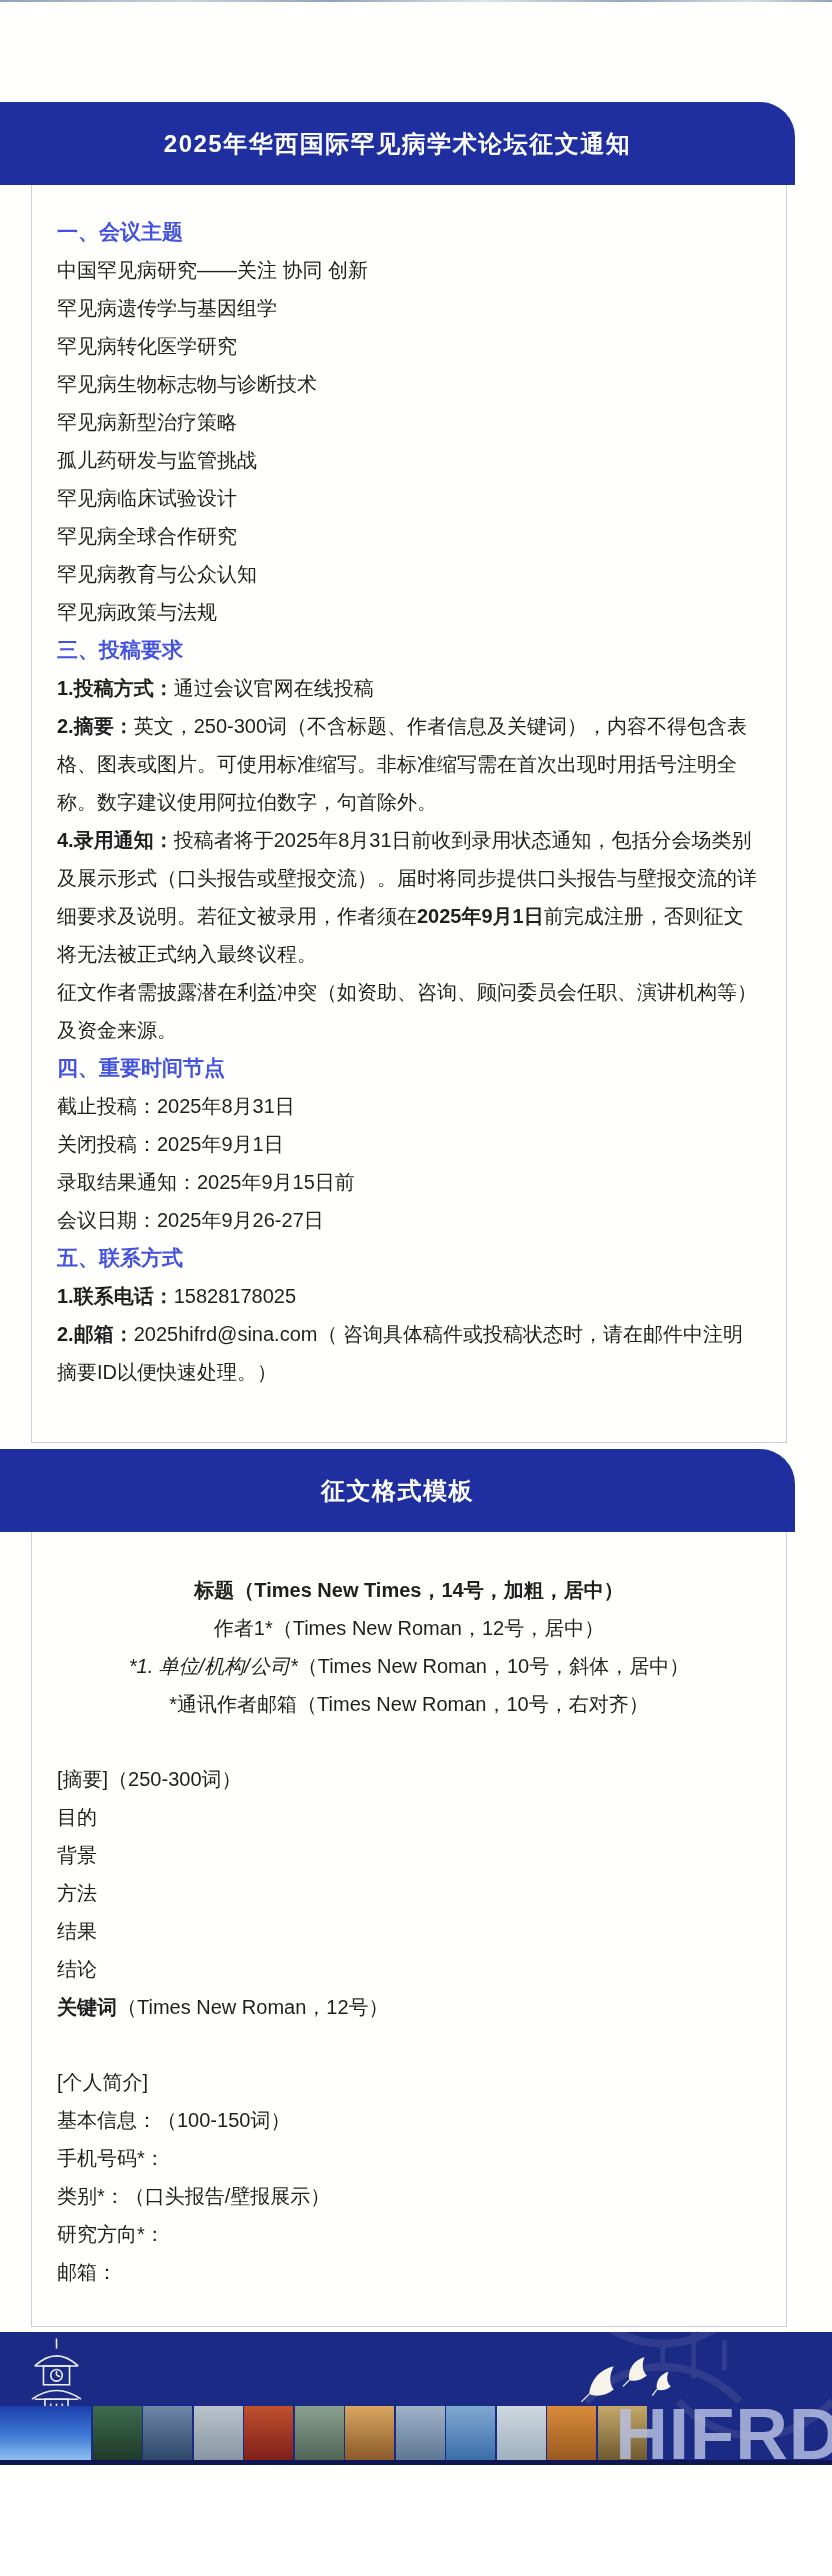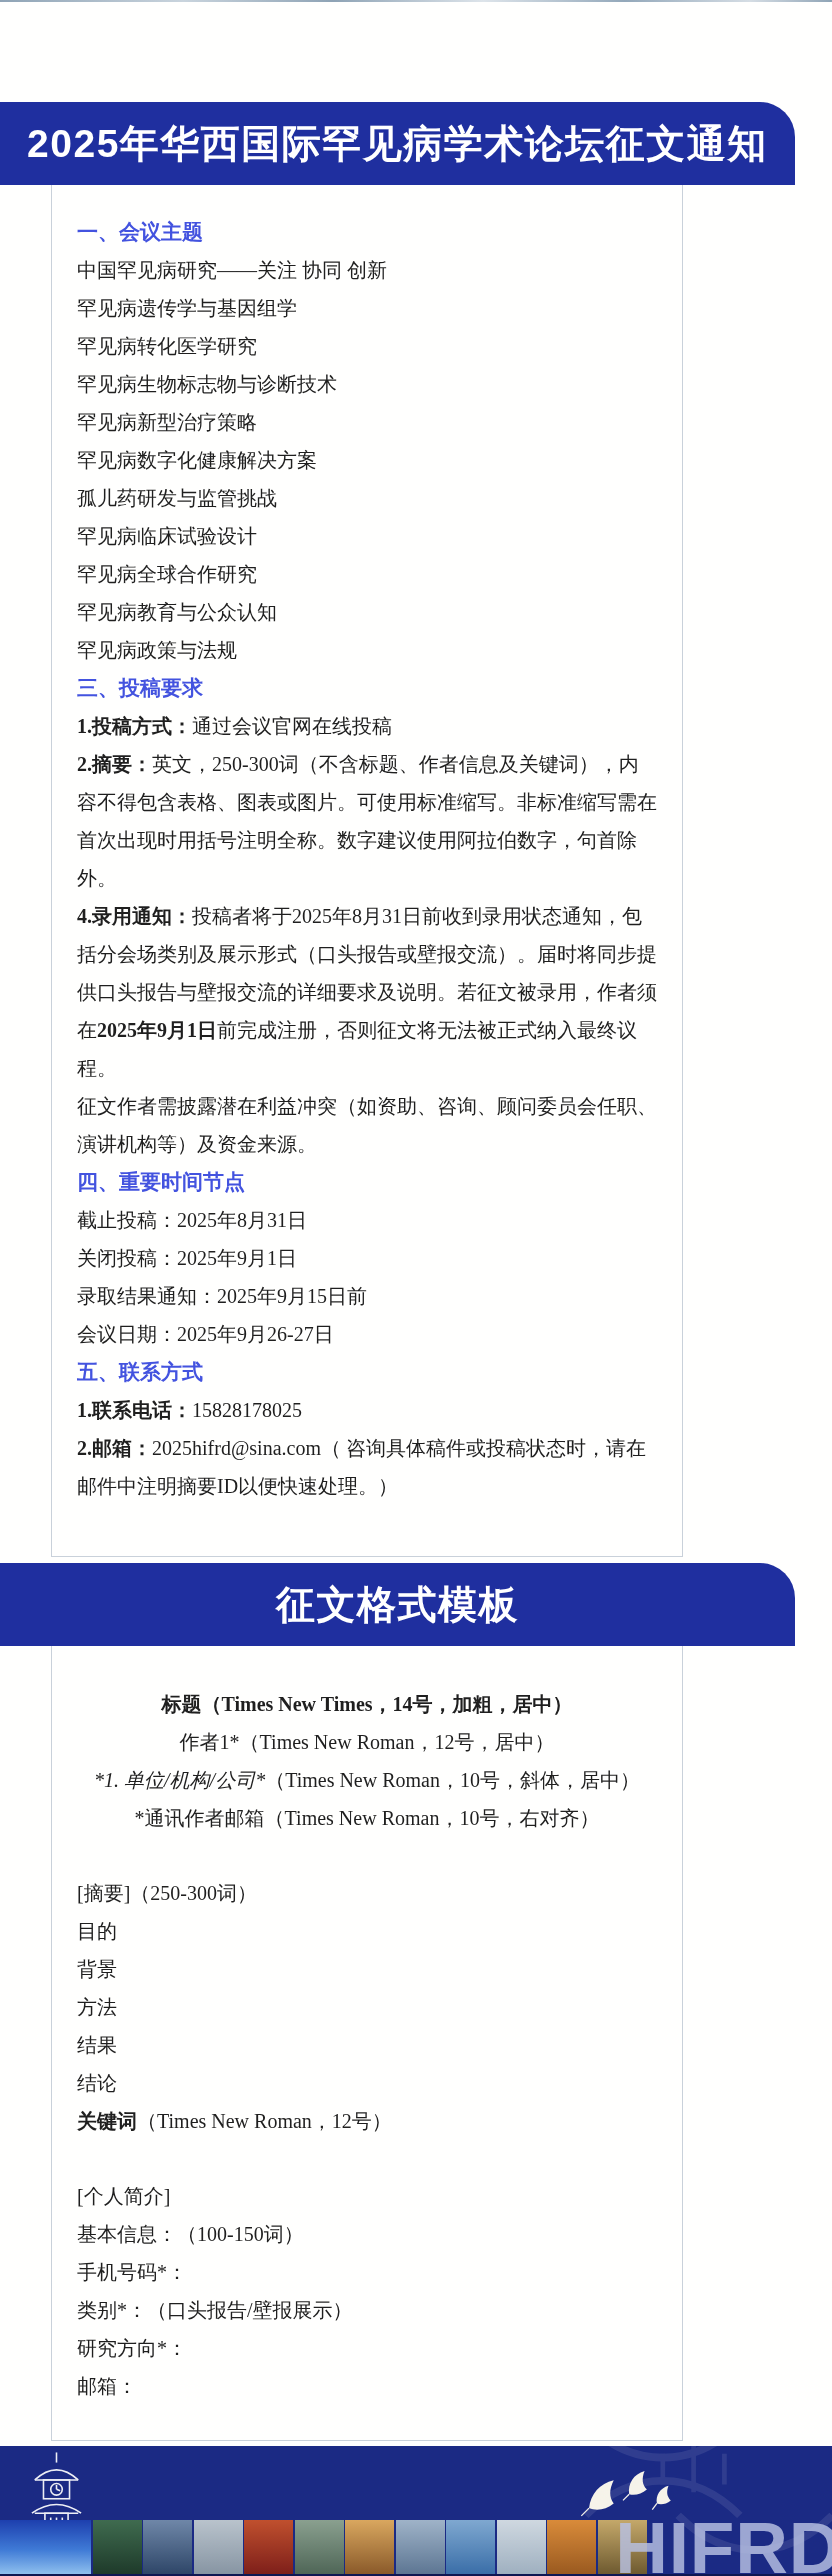--- a/index.html
+++ b/index.html
@@ -12,23 +12,23 @@
     --hifrd-text:#b9c2e4;
   }
   html,body{margin:0;padding:0;background:#ffffff;}
   body{font-family:"Liberation Sans","DejaVu Sans",sans-serif;color:var(--body-text);}
   .page{width:833px;position:relative;background:#fffffe;overflow:hidden;}
   .top-strip{height:2.3px;width:100%;
     background:linear-gradient(90deg,#8ea3b5 0%,#c9d4dd 22%,#8ea3b5 40%,#dde4ea 58%,#93a8ba 75%,#d5dde4 90%,#8ea3b5 100%);}
   .banner{margin-top:100px;width:795px;height:83px;background:var(--banner-blue);
     border-radius:0 35px 0 0;display:flex;align-items:center;justify-content:center;}
   .banner.second{margin-top:6.2px;}
-  .banner-title{color:#ffffff;font-size:39px;font-weight:700;letter-spacing:1.5px;}
-  .card{box-sizing:border-box;margin-left:51px;width:632px;background:#fffffe;
-    border:0.8px solid var(--card-border);border-top:none;font-family:Liberation Serif, serif;}
+  .banner-title{color:#ffffff;font-size:24px;font-weight:700;letter-spacing:1.5px;}
+  .card{box-sizing:border-box;margin-left:31px;width:756px;background:#fffffe;
+    border:0.8px solid var(--card-border);border-top:none;}
   .card.notice{padding:28px 25px 51px 25px;}
   .card.template{padding:39px 25px 35px 25px;}
   .card p,.card h3{margin:0;font-size:20px;line-height:38px;font-weight:400;color:var(--body-text);}
   .card h3{color:var(--heading-blue);font-weight:700;font-size:21px;}
   .card b{font-weight:700;}
   .red{color:var(--alert-red);}
   .center{text-align:center;}
   .bluehead{color:var(--heading-blue);font-weight:700;}
   .gap{margin-top:37px !important;}
   .bold{font-weight:700 !important;}
@@ -67,21 +67,20 @@
   </div>
 
   <div class="card notice">
     <h3>一、会议主题</h3>
     <p>中国罕见病研究——关注 协同 创新</p>
 
     <p>罕见病遗传学与基因组学</p>
     <p>罕见病转化医学研究</p>
     <p>罕见病生物标志物与诊断技术</p>
     <p>罕见病新型治疗策略</p>
-    <p>罕见病数字化健康解决方案</p>
     <p>孤儿药研发与监管挑战</p>
     <p>罕见病临床试验设计</p>
     <p>罕见病全球合作研究</p>
     <p>罕见病教育与公众认知</p>
     <p>罕见病政策与法规</p>
 
     <h3>三、投稿要求</h3>
     <p><b>1.投稿方式：</b><span>通过会议官网在线投稿</span></p>
     <p><b>2.摘要：</b><span>英文，250-300词（不含标题、作者信息及关键词），内容不得包含表格、图表或图片。可使用标准缩写。非标准缩写需在首次出现时用括号注明全称。数字建议使用阿拉伯数字，句首除外。</span></p>
     <p><b>4.录用通知：</b><span>投稿者将于2025年8月31日前收到录用状态通知，包括分会场类别及展示形式（口头报告或壁报交流）。届时将同步提供口头报告与壁报交流的详细要求及说明。若征文被录用，作者须在</span><b>2025年9月1日</b><span>前完成注册，否则征文将无法被正式纳入最终议程。</span></p>

